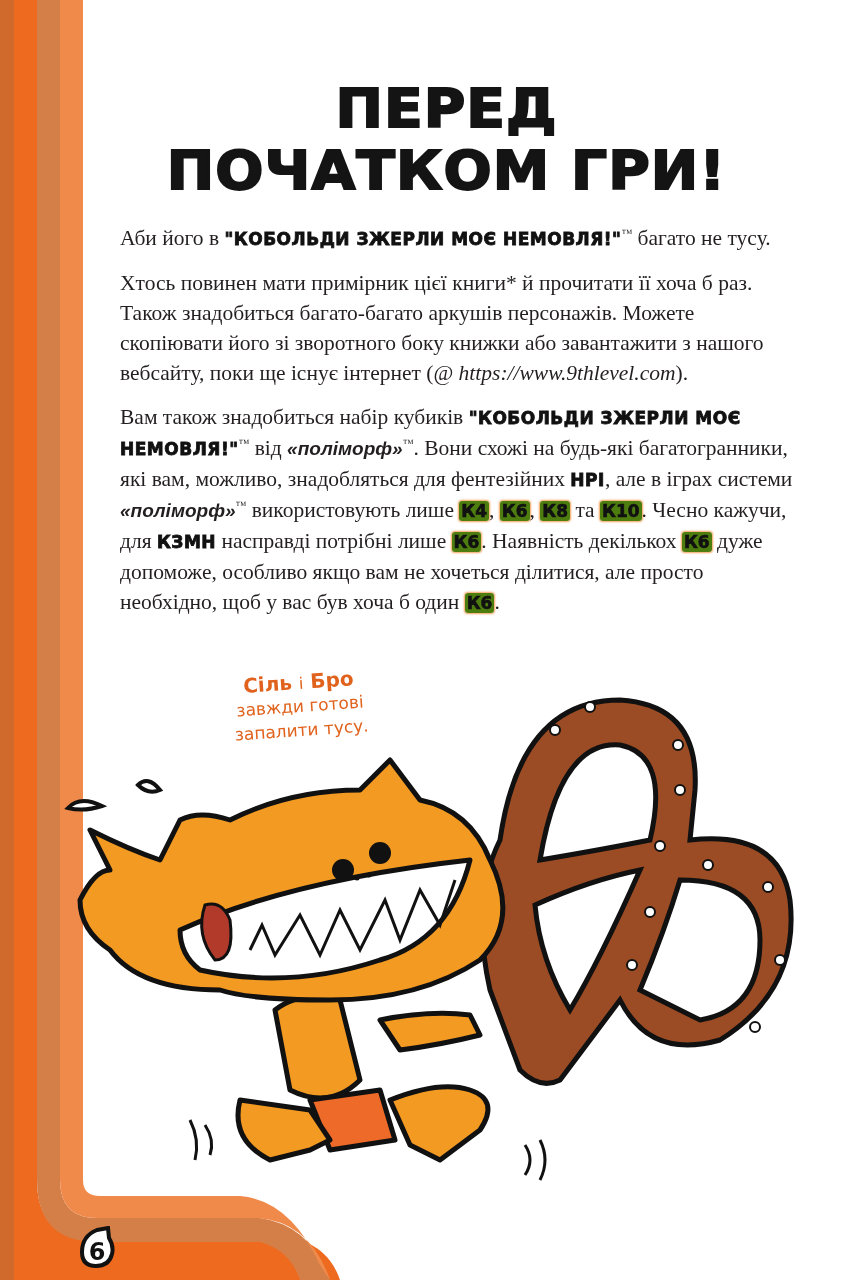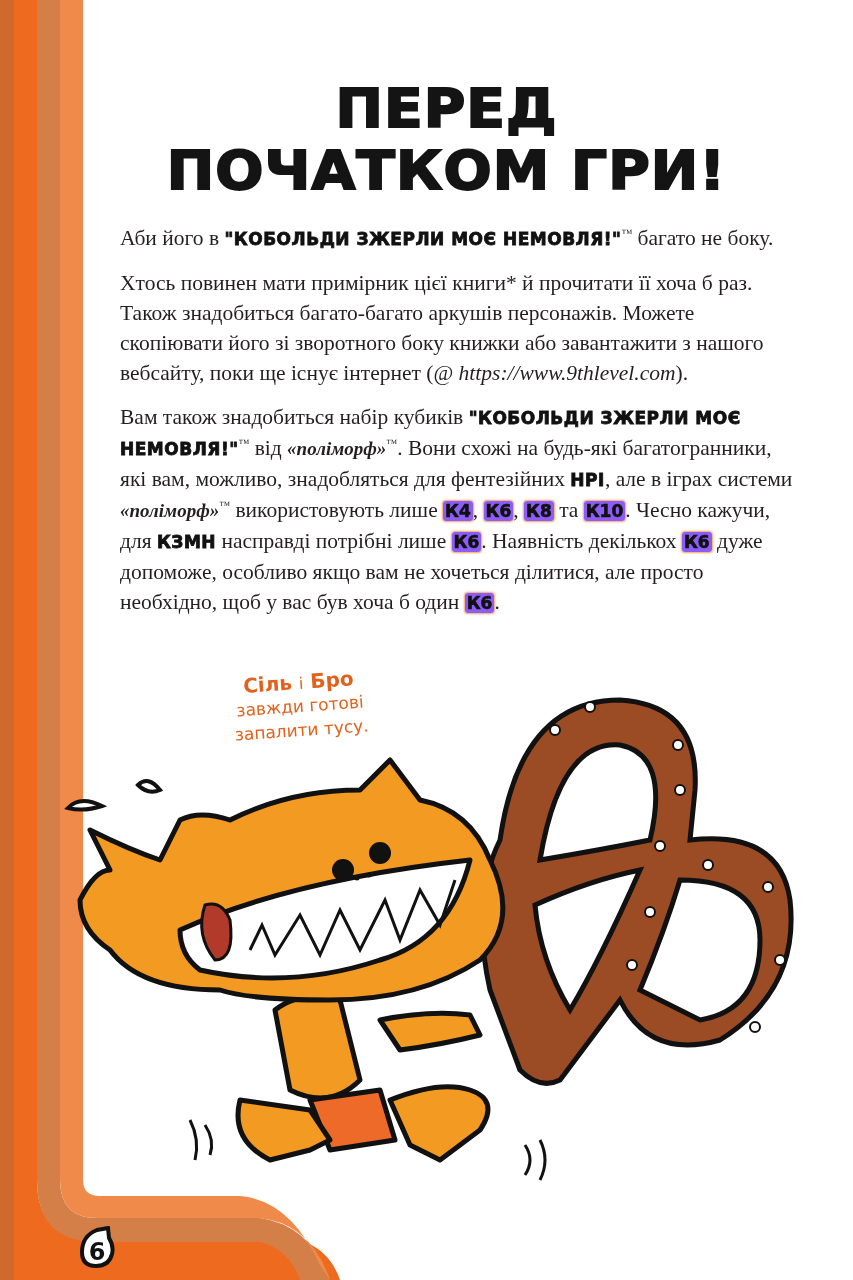--- a/index.html
+++ b/index.html
@@ -4,22 +4,22 @@
 <style>
   html, body { margin:0; padding:0; }
   body { width:853px; height:1280px; position:relative; overflow:hidden; background:#ffffff; font-family:"Liberation Serif", "DejaVu Serif", serif; color:#231f20; }
   .stripes { position:absolute; left:0; top:0; width:83px; height:1280px; }
   .page-title { position:absolute; left:0; right:0; top:78px; text-align:center; margin-left:40px; font-family:"DejaVu Sans", sans-serif; font-weight:900; font-size:54px; line-height:62px; color:#141414; letter-spacing:1px; transform:scaleX(1.05); }
   .page-title div { font-weight:bold; -webkit-text-stroke:2px #141414; }
   .body-text { position:absolute; left:120px; width:680px; top:223px; font-size:21.5px; line-height:30px; }
   .body-text p { margin:0 0 14px 0; }
   .kz { font-family:"DejaVu Sans", sans-serif; font-weight:bold; font-size:17px; letter-spacing:0.5px; color:#111; -webkit-text-stroke:0.8px #111; }
   .tm { font-size:11px; vertical-align:super; line-height:0; }
-  .poly { font-family:Liberation Serif, serif; font-weight:bold; font-style:italic; font-size:19px; }
-  .dice { font-family:"DejaVu Sans", sans-serif; font-weight:bold; font-size:17px; color:#111; background:#8b5cf6; padding:0 2px; border-radius:3px; box-shadow:0 0 2px 1px #f4a05a; -webkit-text-stroke:0.6px #111; }
+  .poly { font-family:Liberation Sans, sans-serif; font-weight:bold; font-style:italic; font-size:19px; }
+  .dice { font-family:"DejaVu Sans", sans-serif; font-weight:bold; font-size:17px; color:#111; background:#4d7c0f; padding:0 2px; border-radius:3px; box-shadow:0 0 2px 1px #f4a05a; -webkit-text-stroke:0.6px #111; }
   .url { font-style:italic;margin-top:16px; }
   .caption { position:absolute; left:200px; top:670px; width:200px; font-family:"DejaVu Sans", sans-serif; color:#e0621c; transform:rotate(-4deg); text-align:center; }
   .caption .names { font-size:20px; font-weight:bold; }
   .caption .names .conj { font-size:16px; font-weight:normal; }
   .caption .line { font-size:17px; line-height:24px; }
   .illus { position:absolute; left:60px; top:690px; width:780px; height:500px; }
   .page-num { position:absolute; left:78px; top:1226px; width:38px; height:42px; }
 </style>
 </head>
 <body>
@@ -32,21 +32,21 @@
   <path d="M0 1255 H340 L345 1280 H0 Z" fill="#ee6a1f" opacity="0"></path>
 </svg>
 
 <div class="page-title">
   <div>ПЕРЕД</div>
   <div>ПОЧАТКОМ ГРИ!</div>
 </div>
 
 <div class="body-text">
   <p>
-    <span>Аби його в </span><span class="kz">"КОБОЛЬДИ ЗЖЕРЛИ МОЄ НЕМОВЛЯ!"</span><span class="tm">™</span><span> багато не боку.</span>
+    <span>Аби його в </span><span class="kz">"КОБОЛЬДИ ЗЖЕРЛИ МОЄ НЕМОВЛЯ!"</span><span class="tm">™</span><span> багато не тусу.</span>
   </p>
   <p>
     <span>Хтось повинен мати примірник цієї книги* й прочитати її хоча б раз. Також знадобиться багато-багато аркушів персонажів. Можете скопіювати його зі зворотного боку книжки або завантажити з нашого вебсайту, поки ще існує інтернет (@ </span><span class="url">https://www.9thlevel.com</span><span>).</span>
   </p>
   <p>
     <span>Вам також знадобиться набір кубиків </span><span class="kz">"КОБОЛЬДИ ЗЖЕРЛИ МОЄ НЕМОВЛЯ!"</span><span class="tm">™</span><span> від </span><span class="poly">«поліморф»</span><span class="tm">™</span><span>. Вони схожі на будь-які багатогранники, які вам, можливо, знадобляться для фентезійних </span><span class="kz">НРІ</span><span>, але в іграх системи </span><span class="poly">«поліморф»</span><span class="tm">™</span><span> використовують лише </span><span class="dice">К4</span><span>, </span><span class="dice">К6</span><span>, </span><span class="dice">К8</span><span> та </span><span class="dice">К10</span><span>. Чесно кажучи, для </span><span class="kz">КЗМН</span><span> насправді потрібні лише </span><span class="dice">К6</span><span>. Наявність декількох </span><span class="dice">К6</span><span> дуже допоможе, особливо якщо вам не хочеться ділитися, але просто необхідно, щоб у вас був хоча б один </span><span class="dice">К6</span><span>.</span>
   </p>
 </div>
 
 <div class="caption">

